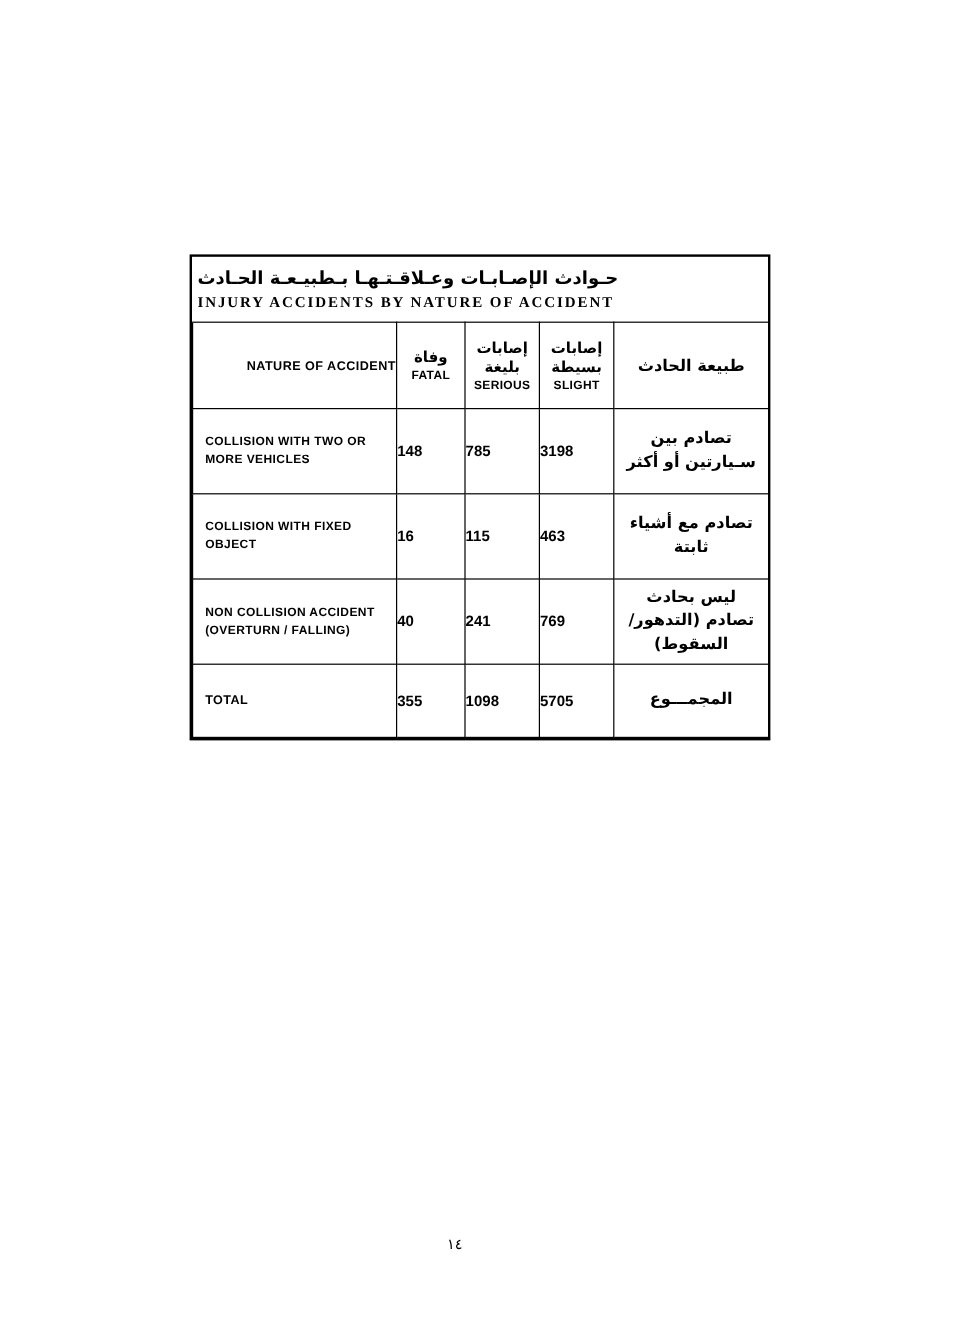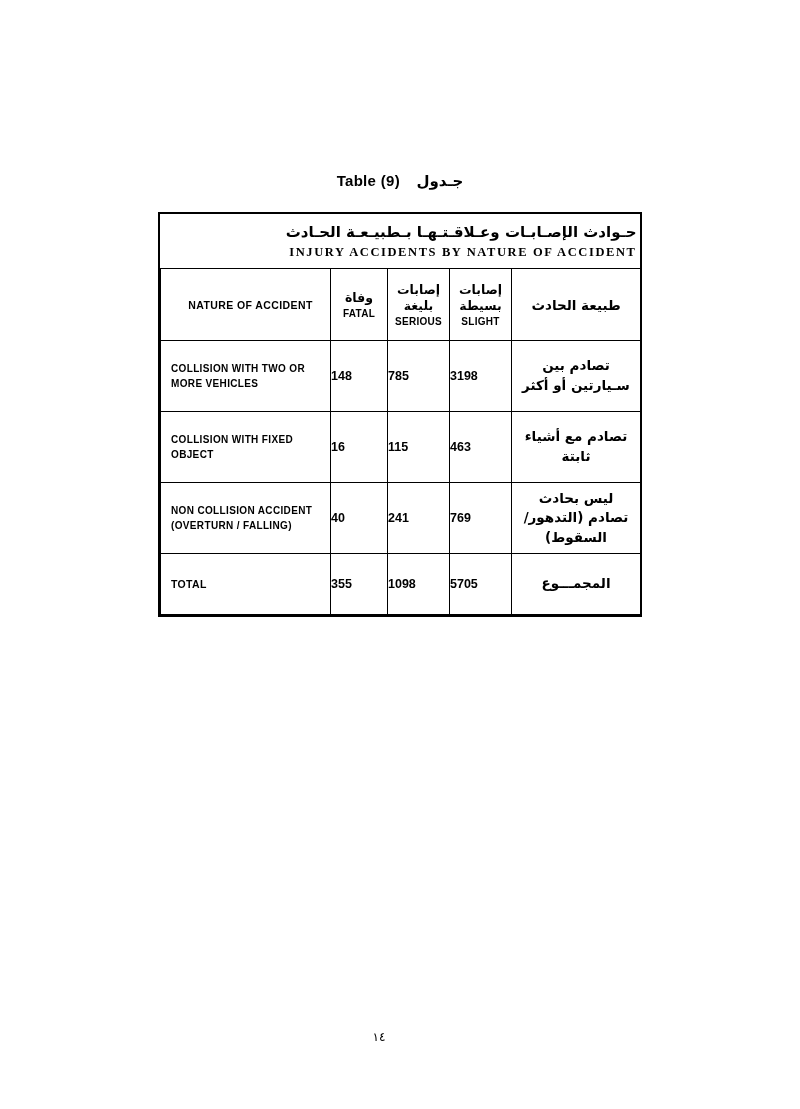--- a/index.html
+++ b/index.html
@@ -61,21 +61,21 @@
     border: 1px solid #000;
     vertical-align: middle;
     padding: 0;
   }
 
   
   .band {
     border-left: 0 !important;
     border-right: 0 !important;
     border-top: 0 !important;
-    text-align: right;
+    text-align: left;
     padding: 9px 4px 8px 4px !important;
   }
   .band .ar {
     font-family: "DejaVu Sans", sans-serif;
     font-size: 15px;
     font-weight: bold;
     direction: rtl;
     letter-spacing: 1px;
     display: block;
     margin-bottom: 4px;
@@ -89,21 +89,21 @@
   }
 
   
   .colhead {
     height: 72px;
   }
   .colhead td {
     text-align: center;
   }
   .colhead .h-en-left {
-    text-align: center;
+    text-align: right;
     padding-left: 10px !important;
     font-size: 10.5px;
     font-weight: bold;
     letter-spacing: 0.4px;
   }
   .h-stack .ar {
     font-family: "DejaVu Sans", sans-serif;
     font-size: 12.5px;
     font-weight: bold;
     direction: rtl;
@@ -171,24 +171,20 @@
     font-family: "DejaVu Sans", sans-serif;
     font-size: 12px;
     direction: rtl;
   }
 </style>
 </head>
 <body>
 
 <div class="page">
 
-  <div class="table-caption">
-    <span class="cap-en">Table (9)</span>
-    <span class="cap-ar">جـدول</span>
-  </div>
 
   <div class="table-wrap">
     <table class="tbl">
       <colgroup>
         <col style="width:170px">
         <col style="width:57px">
         <col style="width:62px">
         <col style="width:62px">
         <col style="width:129px">
       </colgroup>

